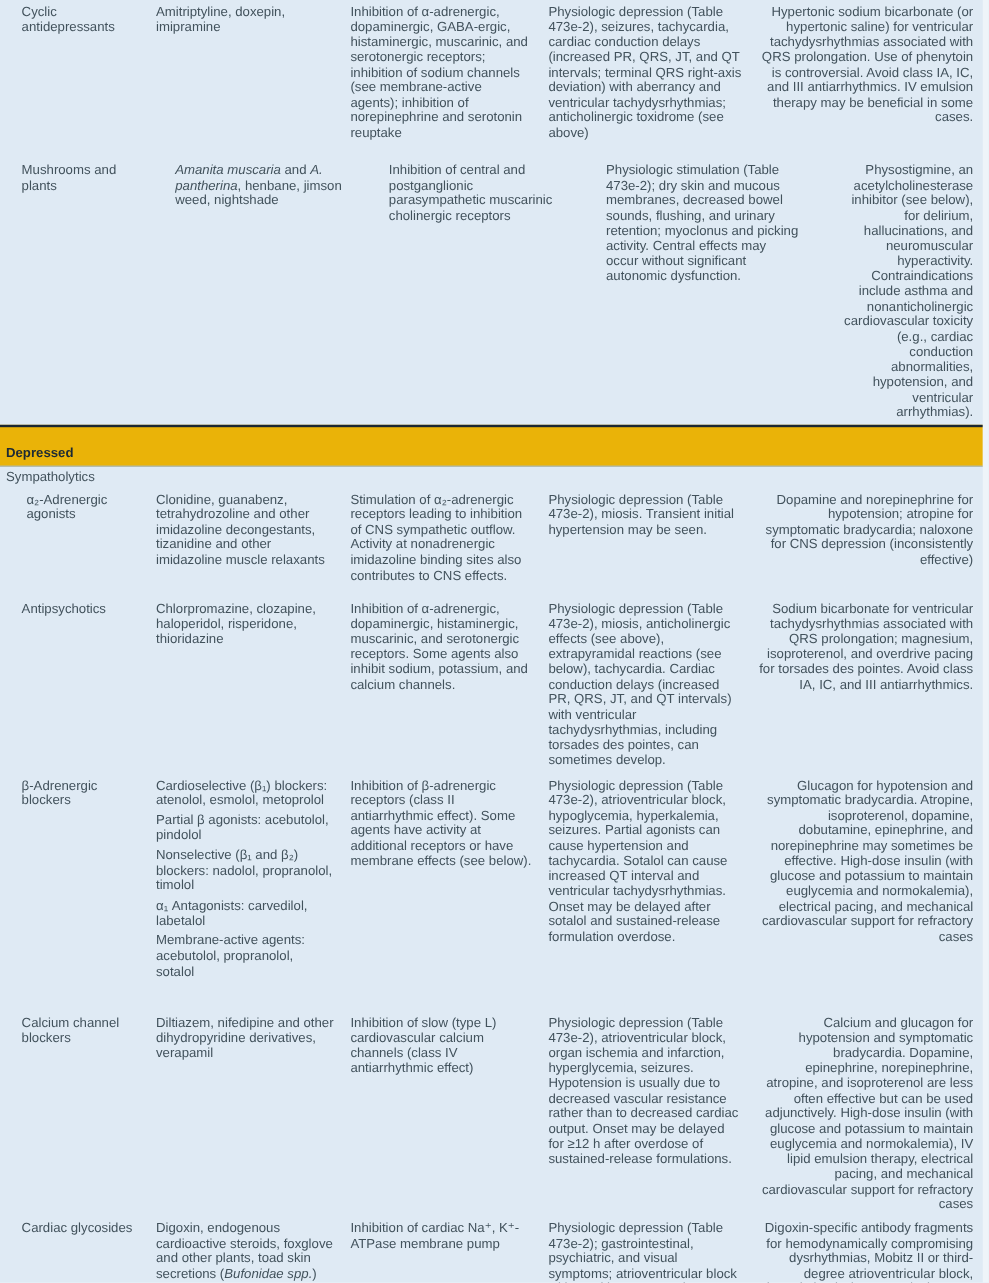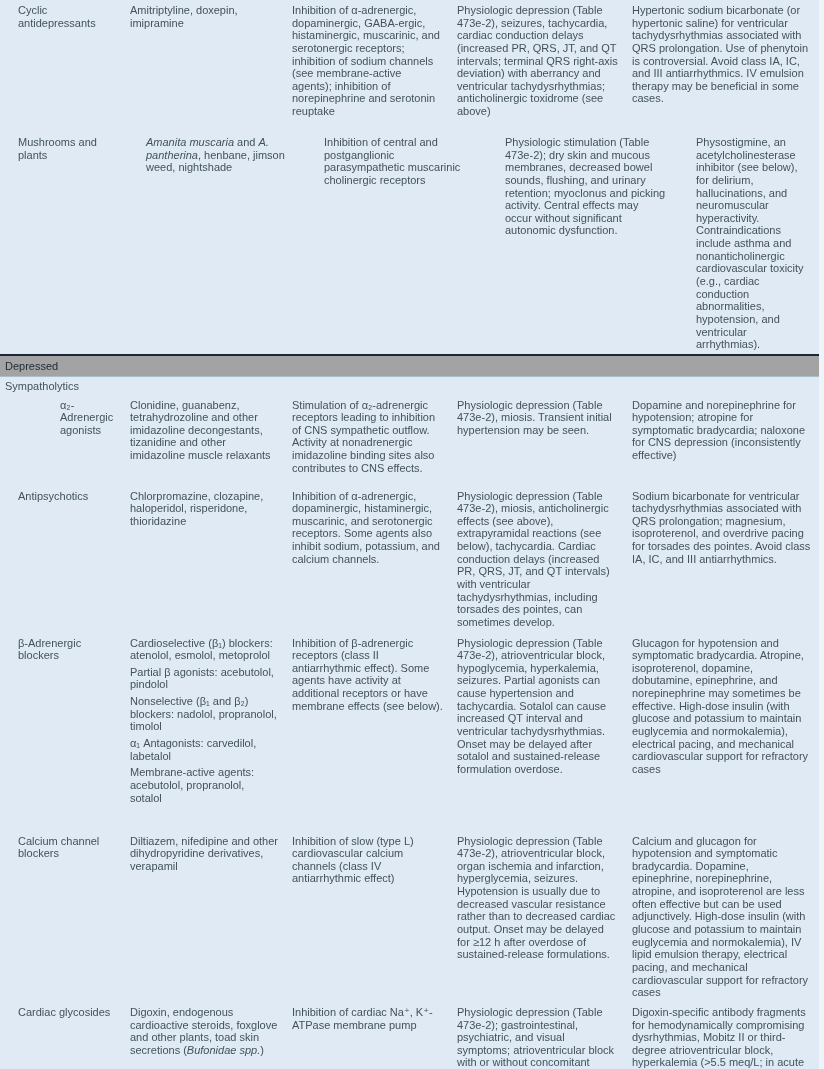--- a/index.html
+++ b/index.html
@@ -7,28 +7,28 @@
     width:824px; height:1069px; overflow:hidden; position:relative;
     background:#dfeaf4;
     font-family:"Liberation Sans","DejaVu Sans",sans-serif;
     font-size:11px; line-height:1.15; color:#42525c;
     box-sizing:border-box;
   }
   .edge-strip { position:absolute; top:0; right:0; width:5px; height:100%; background:#eef4f9; }
   .tbl { position:relative; width:819px; }
   .grid-row { display:grid; grid-template-columns:130px 162px 165px 175px 1fr; align-items:start; }
   .cell { padding:4px 14px 3px 0; }
-  .cell.treatment { padding-right:8px; }
+  .cell.treatment { padding-right:8px;text-align:right; }
   .label-cell { padding-left:18px; }
-  .label-cell.indent2 { padding-left:60px; }
+  .label-cell.indent2 { padding-left:22px; }
   .para + .para { margin-top:4px; }
   .section-band {
-    background:#a3a3a3; color:#1c2a35; font-weight:normal;
+    background:#eab308; color:#1c2a35; font-weight:bold;
     border-top:2px solid #1b2732; border-bottom:1px solid #a9bcca;
-    padding:4px 0 3px 5px; box-sizing:border-box;
+    padding:16px 0 3px 5px; box-sizing:border-box;
   }
   .subsection-row { padding:3px 0 2px 5px; color:#42525c; box-sizing:border-box; }
   .it { font-style:italic; }
 </style>
 </head>
 <body>
 
 <div class="page">
   <div class="tbl">
       <div class="grid-row" style="min-height: 132px; box-sizing: border-box;">

